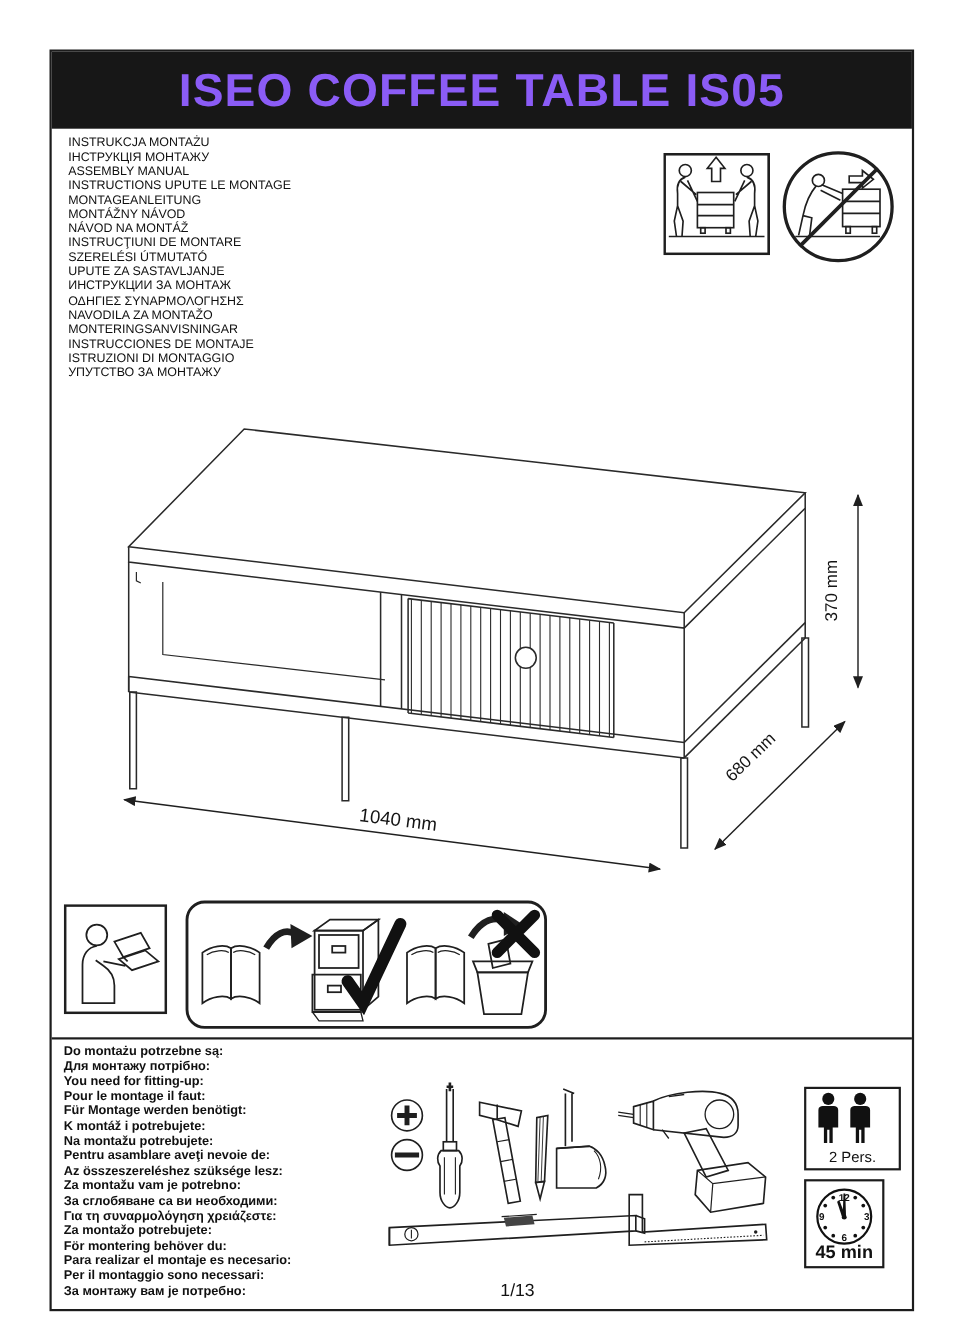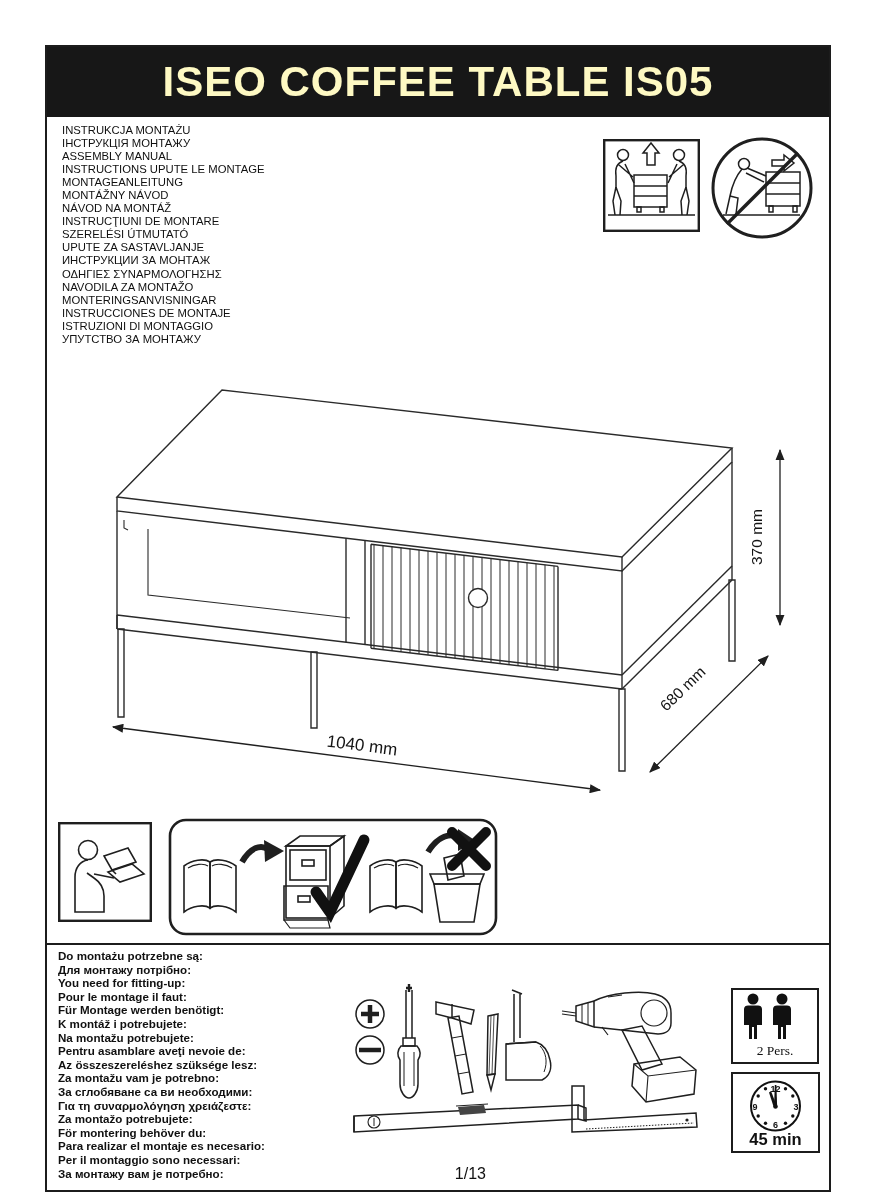--- a/index.html
+++ b/index.html
@@ -2,28 +2,28 @@
 <html><head>
 <meta charset="utf-8">
 <style>
   html,body{margin:0;padding:0;background:#fff;}
   #page{position:relative;width:876px;height:1200px;background:#fff;overflow:hidden;
         font-family:"Liberation Sans", sans-serif;color:#111;}
   .abs{position:absolute;}
   #outer-border{left:45px;top:45px;width:782px;height:1143px;border:2.2px solid #1c1c1c;}
   #title-bar{left:47px;top:47px;width:782px;height:70px;background:#171717;display:flex;
              align-items:center;justify-content:center;}
-  #title-bar .t{color:#fef9c3;font-size:42px;font-weight:bold;letter-spacing:1px;white-space:nowrap;}
+  #title-bar .t{color:#8b5cf6;font-size:42px;font-weight:bold;letter-spacing:1px;white-space:nowrap;}
   .tlist{font-weight:normal;font-size:11.3px;line-height:13.05px;white-space:nowrap;color:#101010;}
   .tlist2{font-weight:bold;font-size:11.6px;line-height:13.6px;white-space:nowrap;color:#101010;}
   .dim{font-size:15.5px;color:#141414;text-align:center;white-space:nowrap;}
   #divider{left:47px;top:943px;width:782px;height:0;border-top:2.2px solid #1c1c1c;}
   .icon-box{border:2.2px solid #1c1c1c;box-sizing:border-box;}
-  #pers-box{left:731px;top:988px;width:88px;height:76px;font-family:Liberation Serif, serif;}
-  #clock-box{left:731px;top:1072px;width:89px;height:81px;}
+  #pers-box{left:731px;top:988px;width:88px;height:76px;}
+  #clock-box{left:731px;top:1072px;width:73px;height:81px;}
   .box-label{position:absolute;left:0;right:0;text-align:center;color:#111;}
   #pers-label{bottom:3px;font-size:13.5px;}
   #clock-label{bottom:2px;font-size:16.5px;font-weight:bold;}
   #page-num{left:386px;top:1165px;width:100px;text-align:right;font-size:16px;}
   svg{display:block;}
 </style>
 </head>
 <body>
 
 <div id="page">

